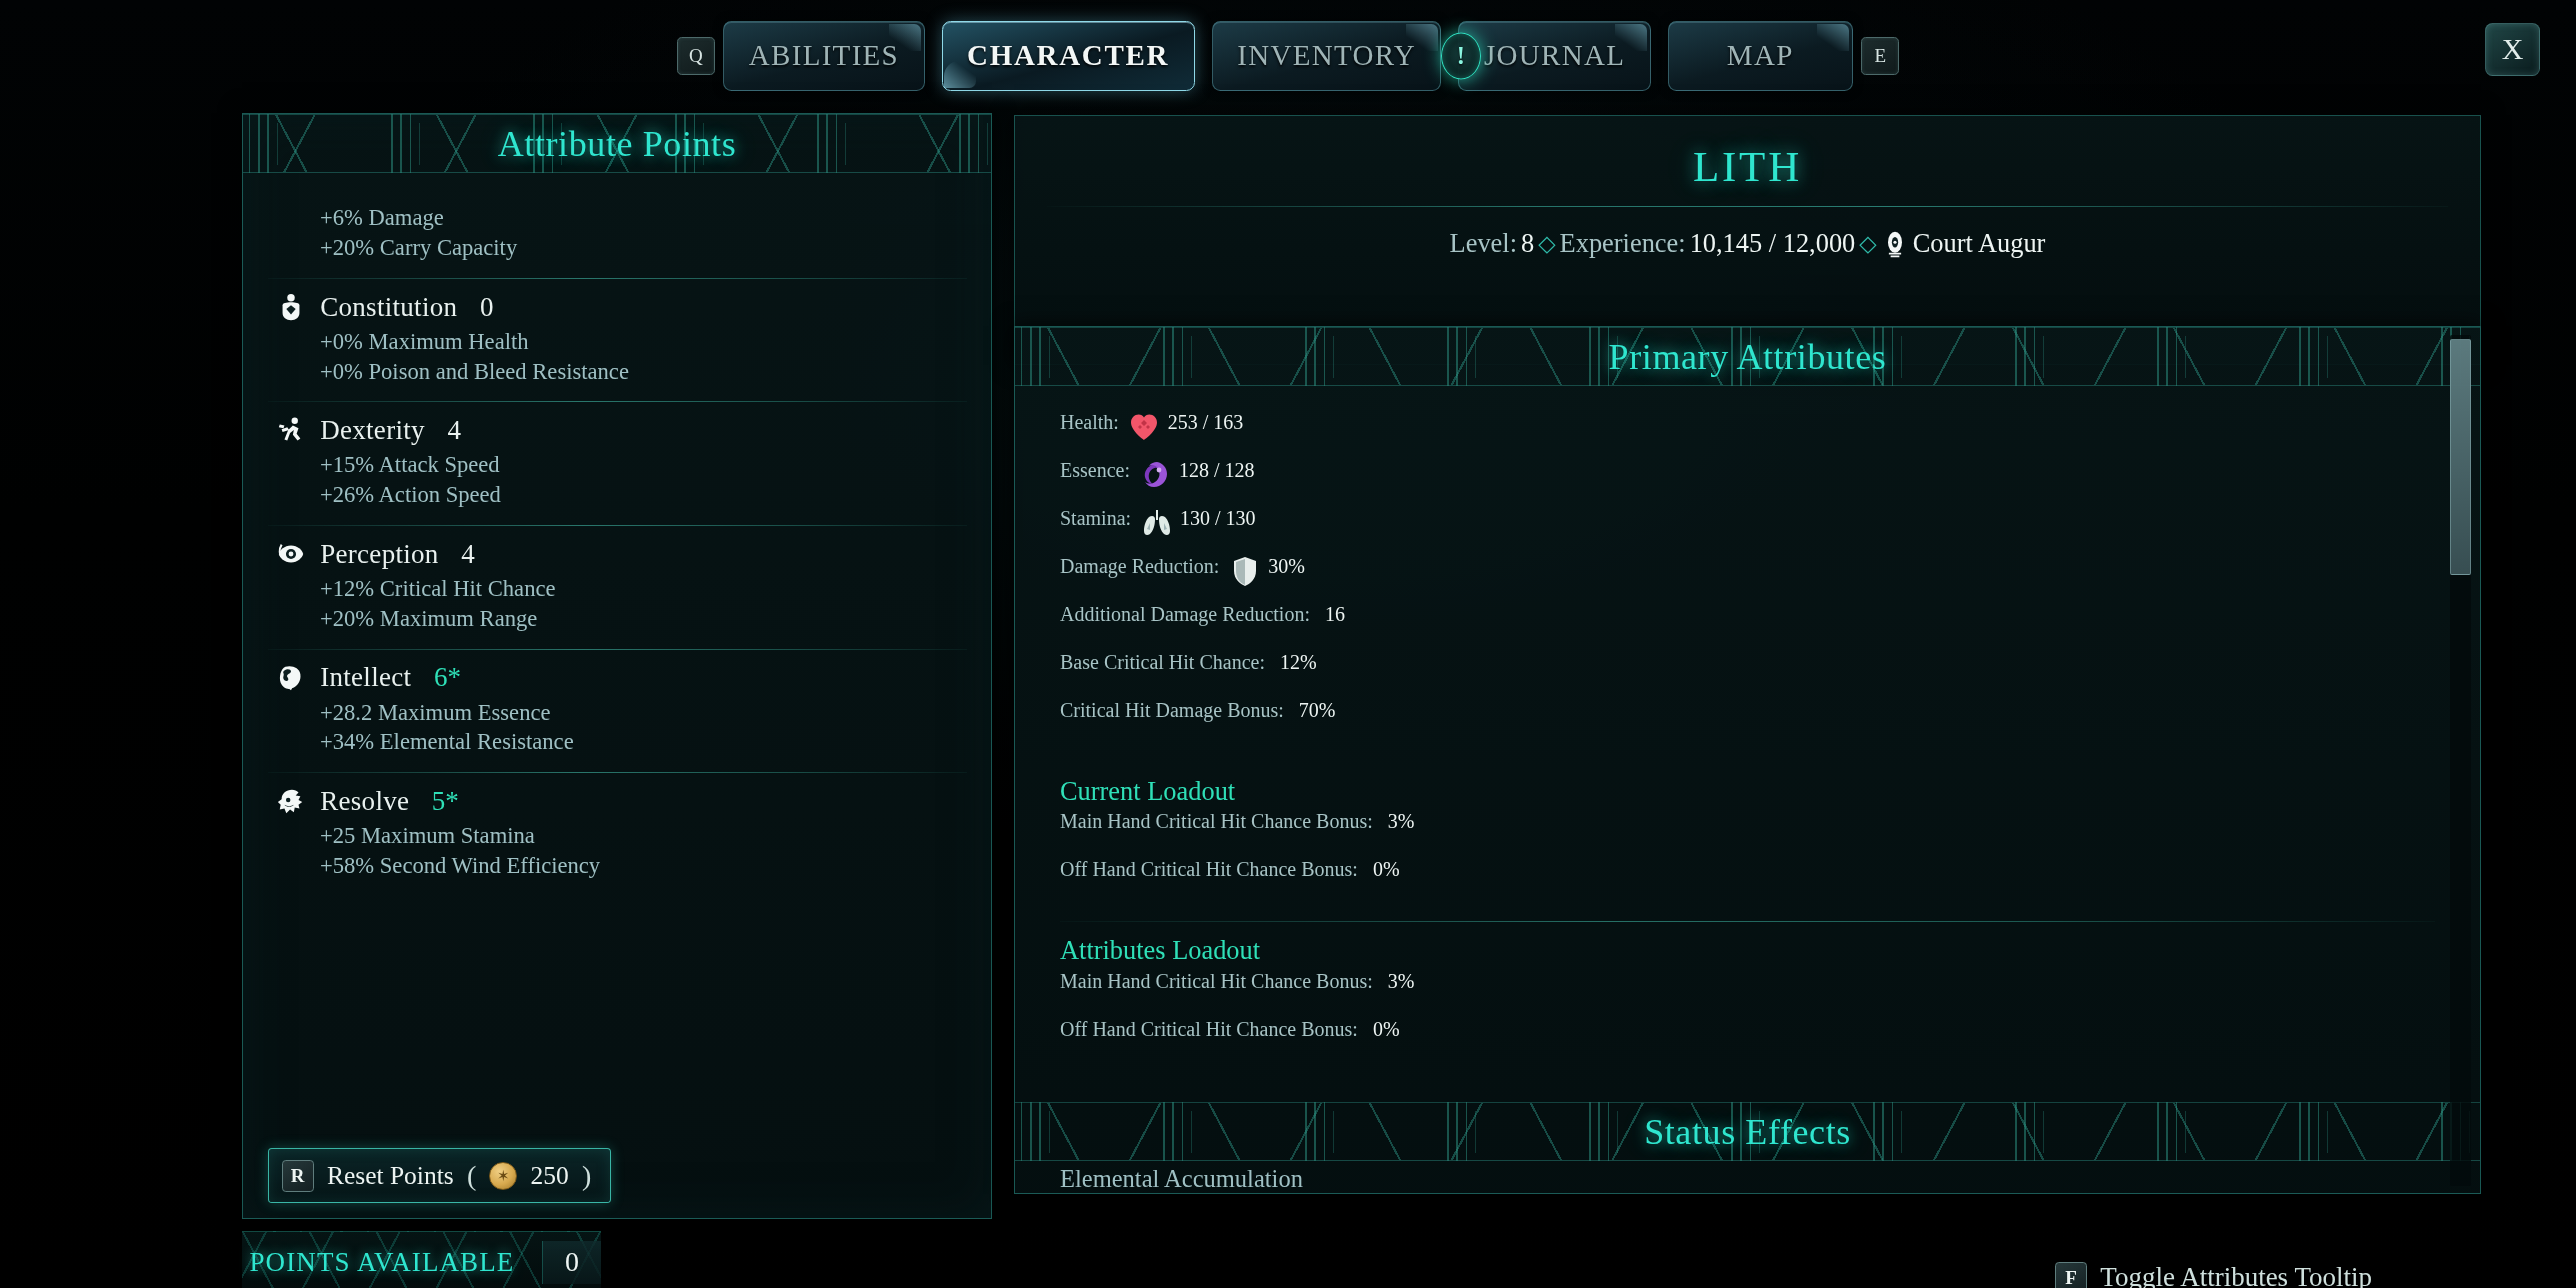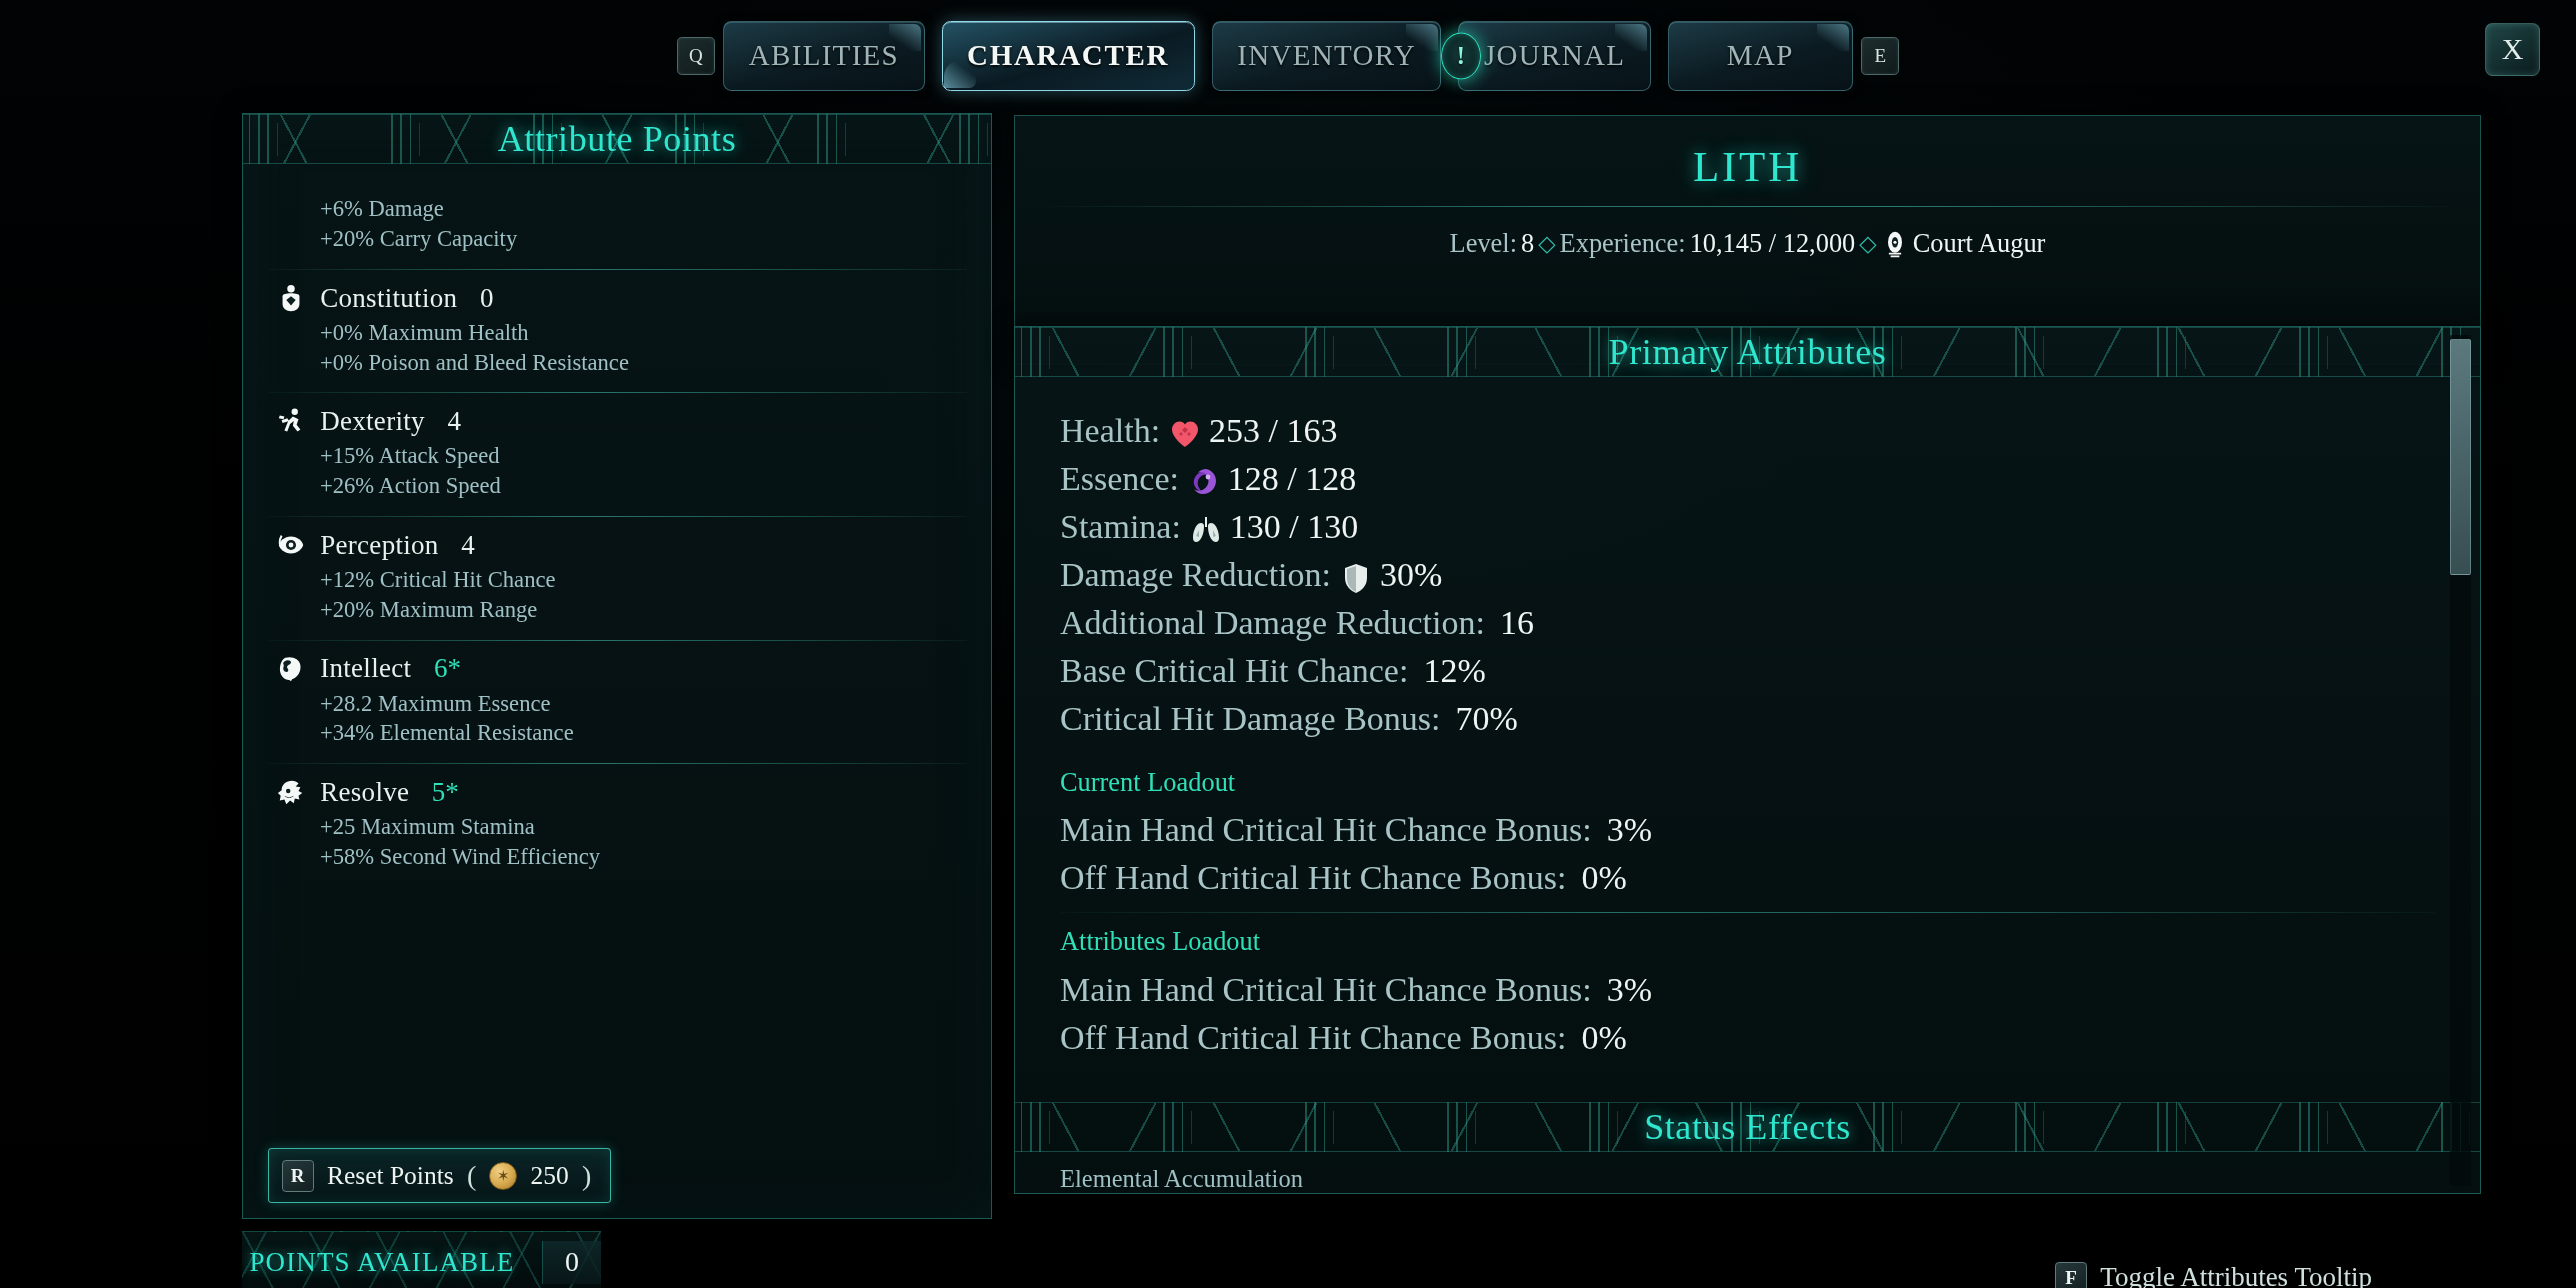--- a/index.html
+++ b/index.html
@@ -99,21 +99,21 @@
     background: linear-gradient(145deg, rgba(36,78,78,0.9) 0%, rgba(10,28,30,0.95) 100%);
     color: #e2edeb;
     font-size: 30px;
     display: flex; align-items: center; justify-content: center;
     box-shadow: inset 0 0 7.5px rgba(130,200,200,0.25);
   }
 
   
   .ornament {
     position: relative;
-    height: 50px;
+    height: 59px;
     overflow: hidden;
     background:
       repeating-linear-gradient(90deg,
         rgba(30,110,100,0.0) 0px,
         rgba(30,110,100,0.0) 5.7px,
         rgba(42,140,125,0.55) 5.7px, rgba(42,140,125,0.55) 7.5px,
         rgba(30,110,100,0.0) 7.5px, rgba(30,110,100,0.0) 15px,
         rgba(42,140,125,0.55) 15px, rgba(42,140,125,0.55) 17px,
         rgba(30,110,100,0.0) 17px, rgba(30,110,100,0.0) 24.5px,
         rgba(42,140,125,0.55) 24.5px, rgba(42,140,125,0.55) 26.4px,
@@ -306,22 +306,22 @@
     width: 1467px; height: 868px;
     border: 0.9px solid rgba(44,150,140,0.55);
     background: linear-gradient(180deg, rgba(7,21,22,0.94) 0%, rgba(4,15,16,0.96) 100%);
     box-shadow: 0 0 21px rgba(0,0,0,0.8);
     overflow: hidden;
   }
   #primary-body {
     padding: 24.5px 45px 0 45px;
   }
   .stat-row {
-    display: flex; align-items: flex-end;
-    font-size: 34px;
+    display: flex; align-items: flex-start;
+    font-size: 20px;
     height: 48px;
   }
   .stat-label { color: #a8c4c6; }
   .stat-icon { width: 32px; height: 32px; margin: 0 7.5px 0 9.4px; flex: none; }
   .stat-value { color: #eef5f3; }
   .stat-gap { display: inline-block; width: 15px; }
 
   .hr-soft {
     margin: 15px 0 13.2px 0;
     height: 0.9px;

